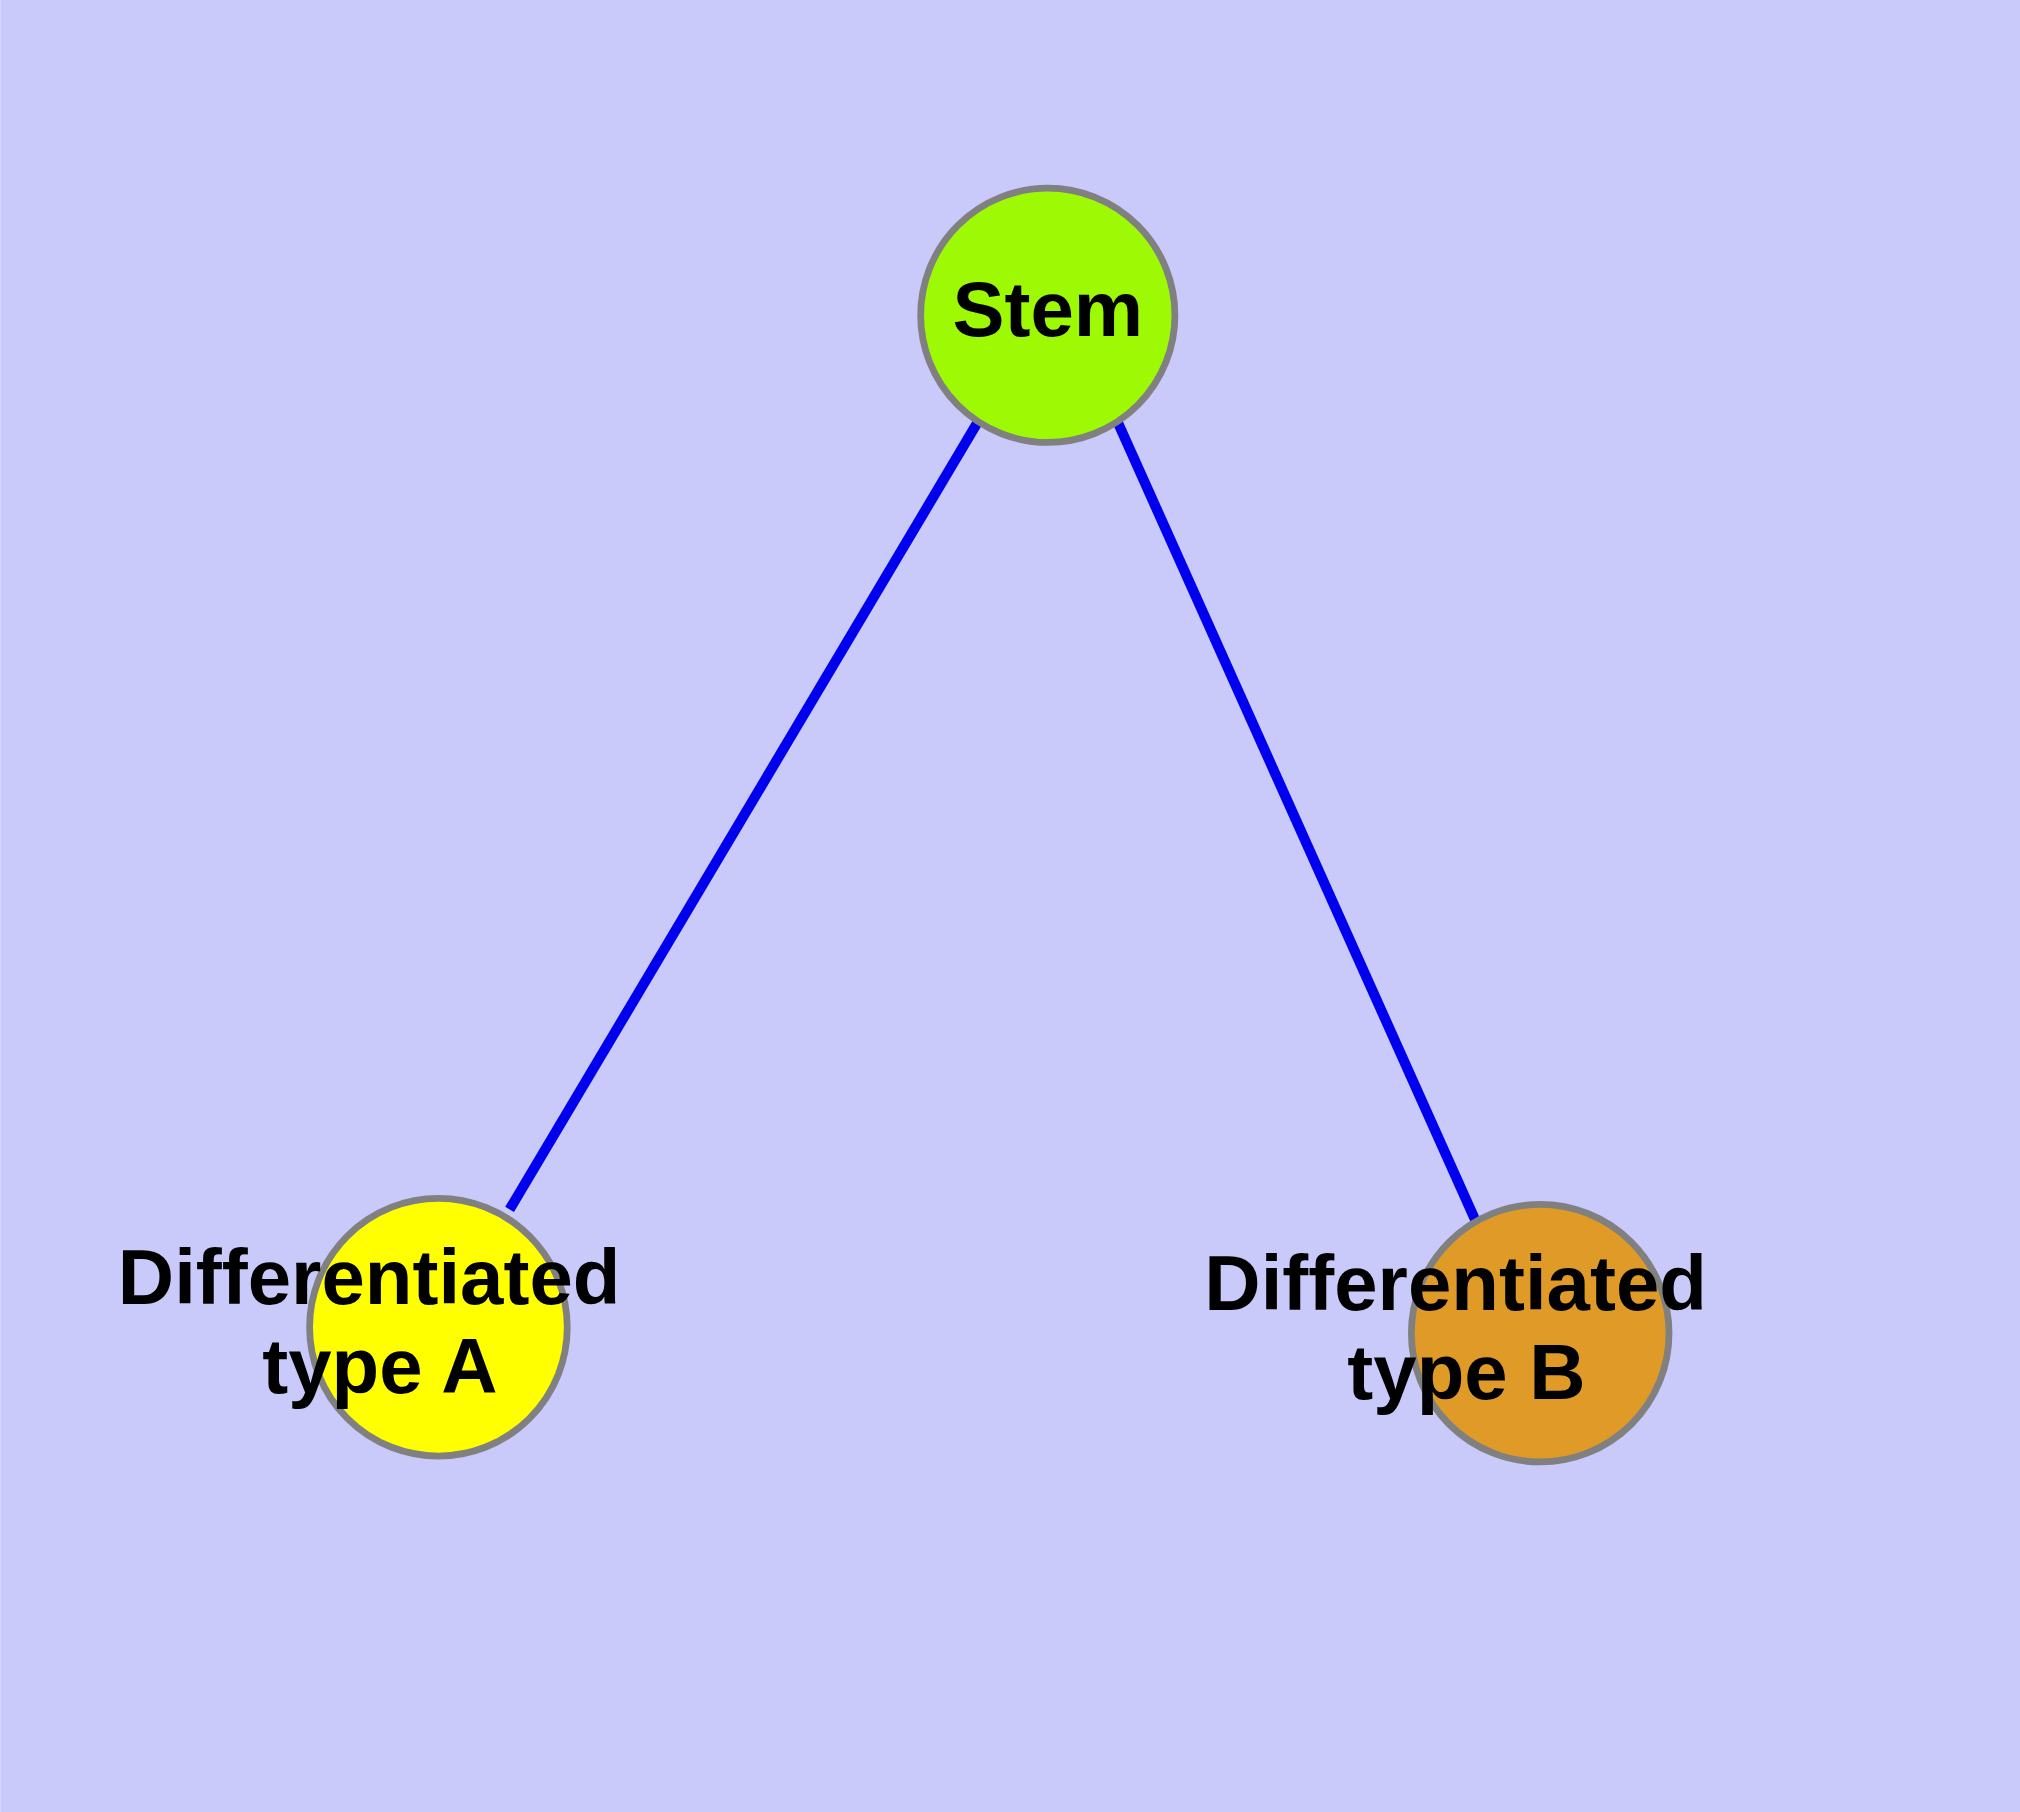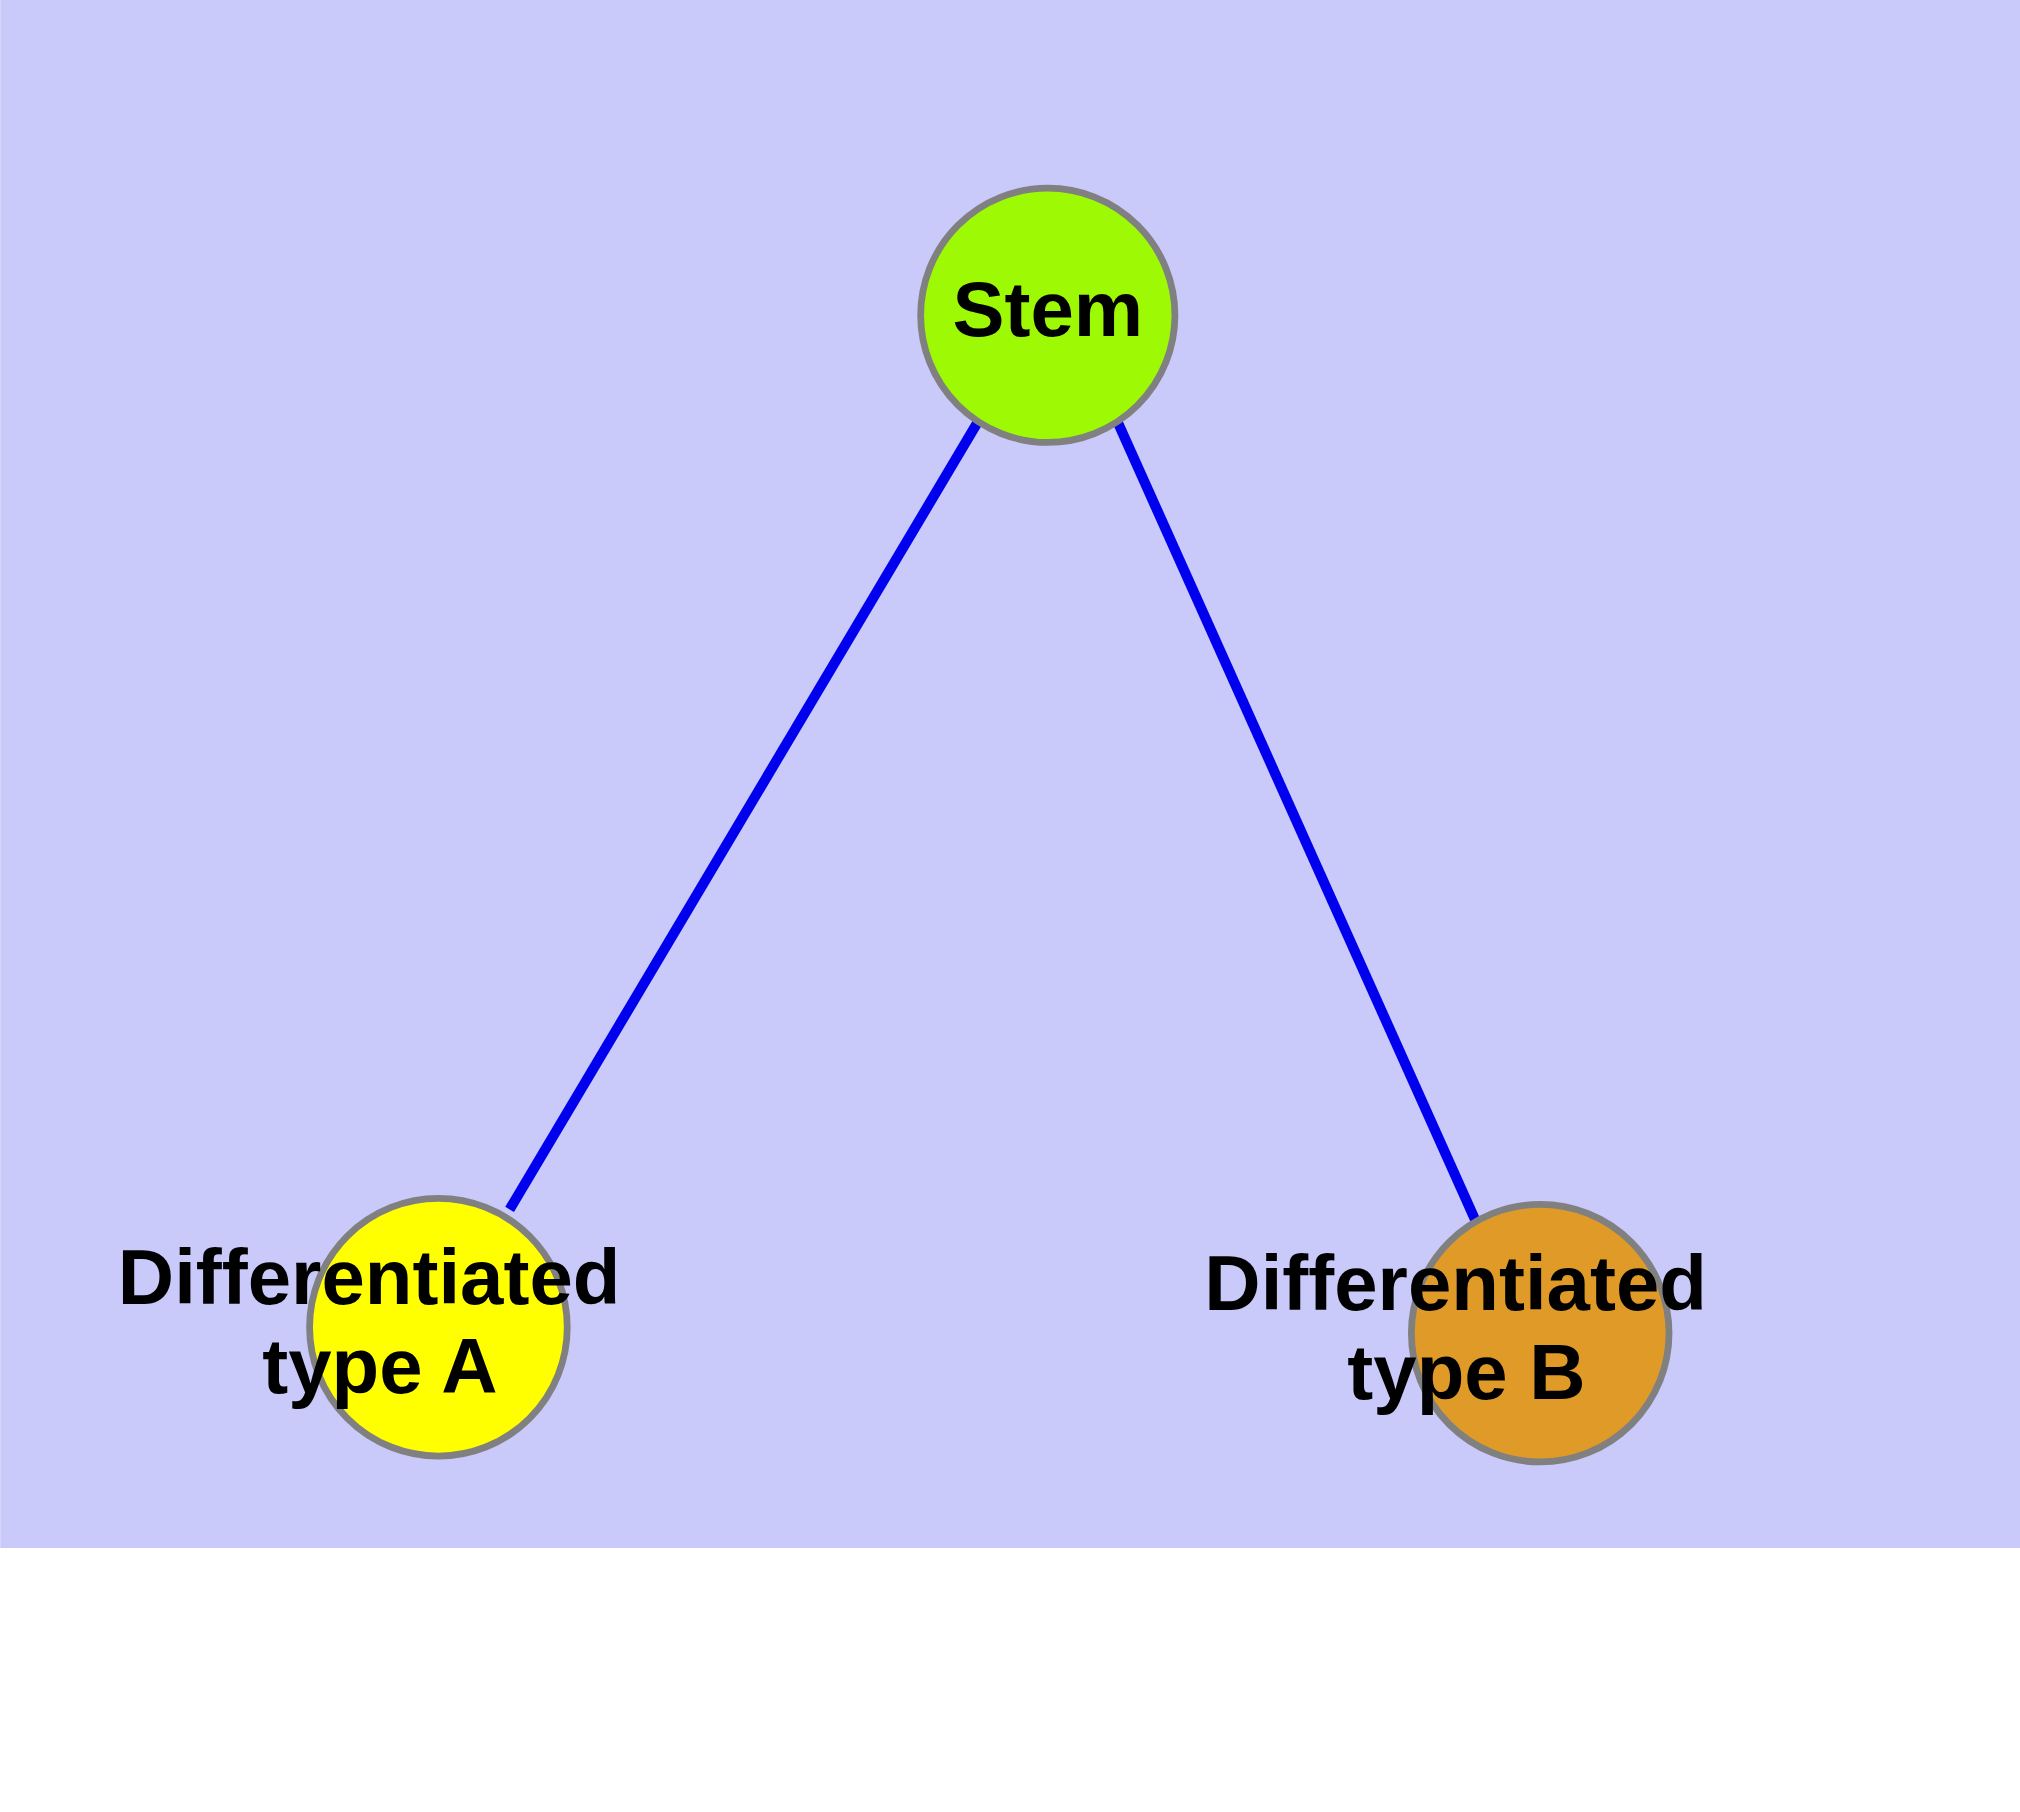--- a/index.html
+++ b/index.html
@@ -29,21 +29,21 @@
     font-weight: bold;
     fill: #000000;
     text-anchor: middle;
     dominant-baseline: middle;
     paint-order: normal;
   }
 </style>
 </head>
 <body>
 
-<div id="canvas" style="width: 2021px; height: 1548px;">
+<div id="canvas" style="width: 2021px; height: 1812px;">
   <svg id="graph-svg" viewBox="0 0 2384 2138" xmlns="http://www.w3.org/2000/svg" width="2021" height="1812">
 
     <rect id="bg-rect" x="0" y="0" width="2384" height="2138" fill="#C9C9FA"></rect>
 
     <g id="edges-layer">
       <line id="edge-0" x1="1154" y1="497" x2="601" y2="1427" stroke="#0000EE" stroke-width="12" stroke-linecap="butt"></line>
       <line id="edge-1" x1="1318" y1="497" x2="1741" y2="1441" stroke="#0000EE" stroke-width="12" stroke-linecap="butt"></line>
     </g>
 
     <g id="nodes-layer">

